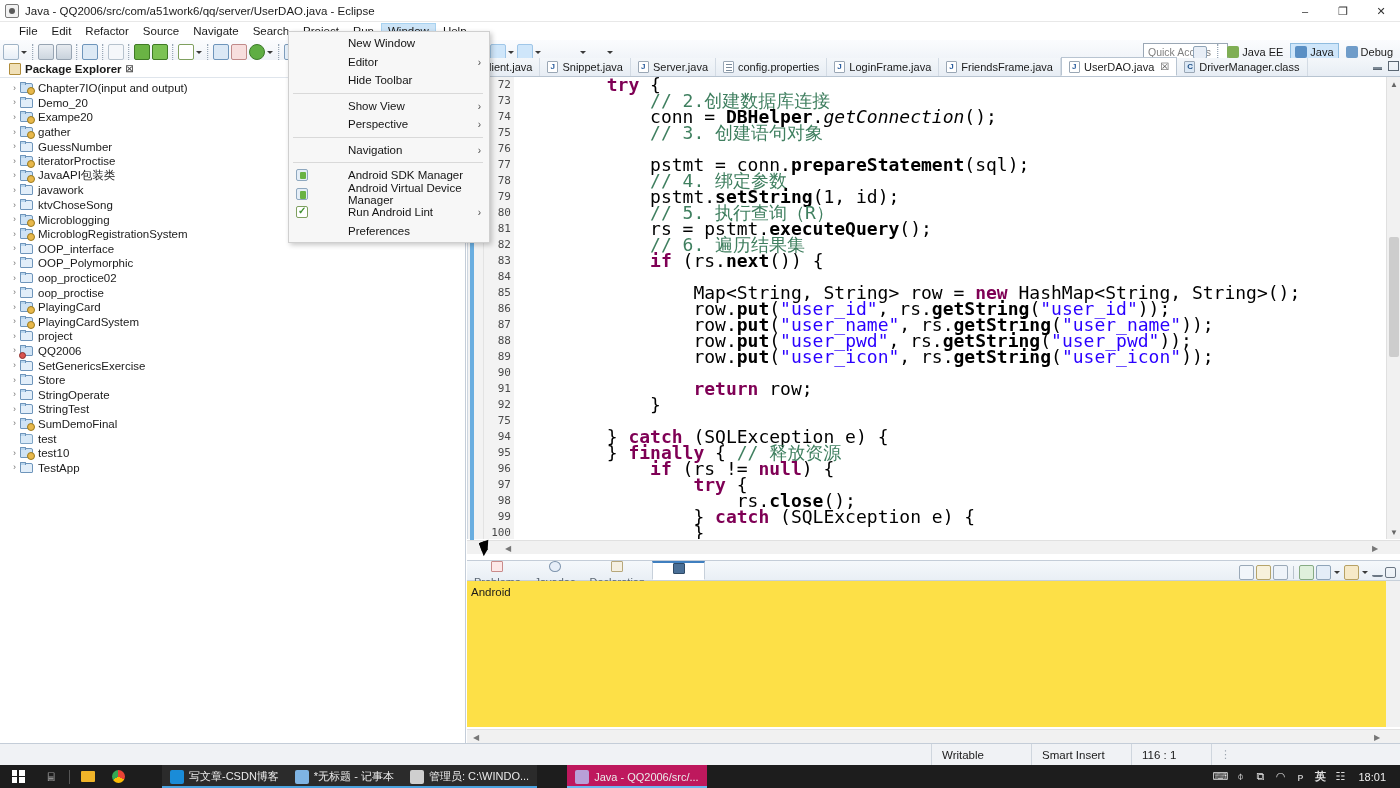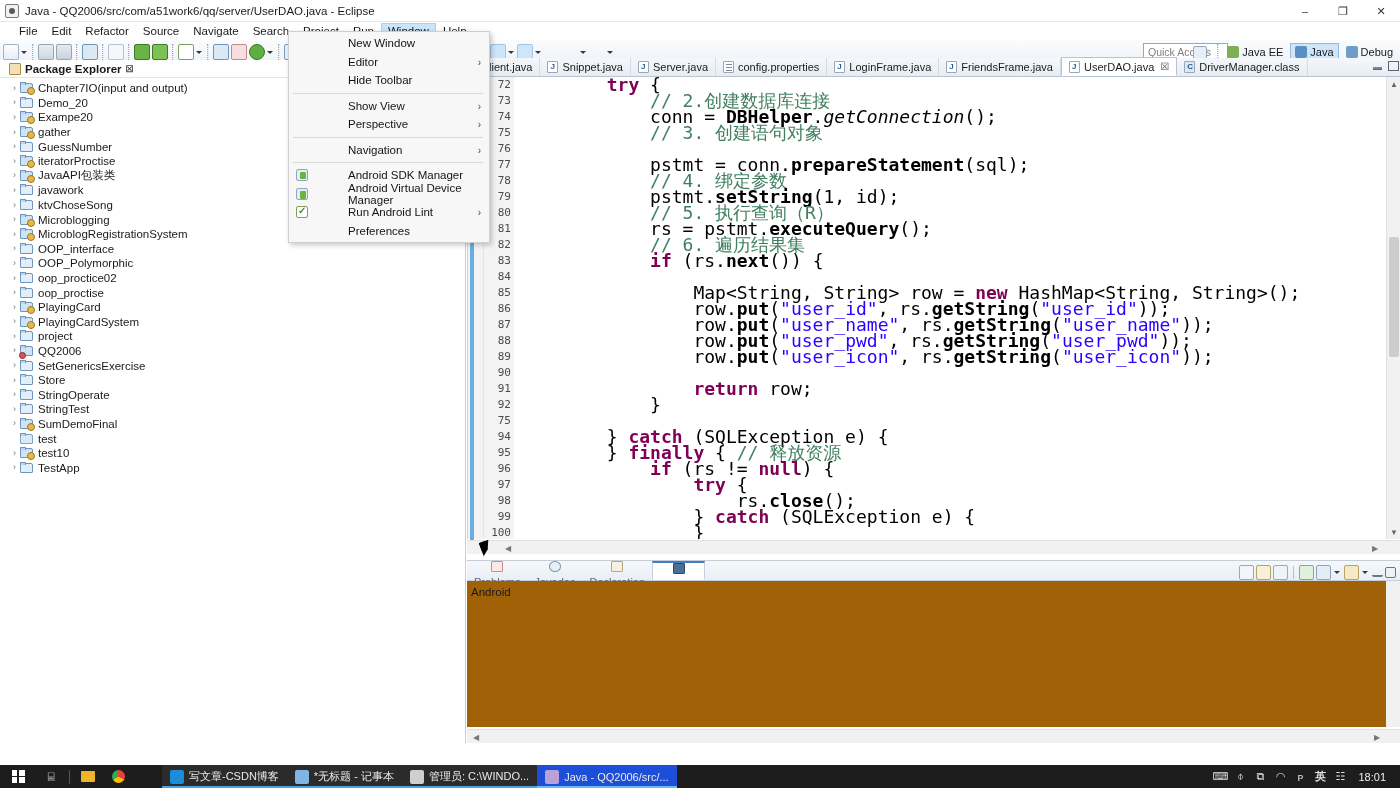--- a/index.html
+++ b/index.html
@@ -294,21 +294,21 @@
   .cons-ico.prob { background: #fde8e8; border-color: #c98b8b; }
   .cons-ico.jdoc { background: #e7eef8; border-radius: 50%; border-color: #7e94ad; }
   .cons-ico.decl { background: #f5f0e2; border-color: #b7a77a; }
   .cons-ico.conso { background: #4a6f96; border-color: #2f4a66; }
   .cons-toolbar {
     position: absolute; right: 4px; top: 3px; display: flex; align-items: center; gap: 2px;
   }
   .ct-ico { width: 15px; height: 15px; border-radius: 2px; position: relative; flex: none; }
   .ct-sep { width: 1px; height: 13px; background: #b9c3cd; margin: 0 3px; }
   .cons-body {
-    position: relative; height: 146px; background: #a16207;
+    position: relative; height: 146px; background: #fde047;
     font-size: 11.5px; color: #1a1a1a; padding: 4px 4px 0 4px;
   }
   .cons-body .cons-line { height: 14px; line-height: 14px; }
   .cons-vscroll {
     position: absolute; right: 0; top: 20px; width: 14px; height: 146px; background: #f1f1f1;
   }
   .cons-hscroll {
     position: absolute; left: 0; bottom: 0; width: 933px; height: 14px; background: #f1f1f1;
     border-top: 1px solid #e2e2e2;
   }
@@ -349,21 +349,21 @@
   .tb-app {
     display: flex; align-items: center; gap: 5px; height: 23px; padding: 0 8px;
     color: #eaeaea; font-size: 11px; white-space: nowrap; position: relative;
     max-width: 140px; overflow: hidden;
   }
   .tb-app.running { background: #2b2b2b; }
   .tb-app.running::after {
     content: ""; position: absolute; left: 0; bottom: 0; width: 100%; height: 2px;
     background: #4aa3e0;
   }
-  .tb-app.active { background: #1d4ed8; }
+  .tb-app.active { background: #be185d; margin-left: 30px; }
   .tb-app.active::after {
     content: ""; position: absolute; left: 0; bottom: 0; width: 100%; height: 2px;
     background: #6cb8f0;
   }
   .app-glyph { width: 14px; height: 14px; flex: none; border-radius: 2px; }
   .tray {
     position: absolute; right: 0; top: 0; height: 23px; display: flex; align-items: center;
     padding-right: 6px;
   }
   .tray-ico {
@@ -895,20 +895,28 @@
     <div class="cons-body" id="cons-body">
         <div class="cons-line">Android</div>
       </div>
     <div class="cons-vscroll"></div>
     <div class="cons-hscroll">
       <div class="hs-l" style="left:2px;">◀</div>
       <div class="hs-r" style="right:16px;">▶</div>
     </div>
   </div>
 
+  <div class="statusbar">
+    <div style="flex:1;"></div>
+    <div class="sb-cell" style="width:100px;">Writable</div>
+    <div class="sb-cell" style="width:100px;">Smart Insert</div>
+    <div class="sb-cell" style="width:80px;">116 : 1</div>
+    <div class="sb-dots">⋮</div>
+    <div style="width:160px;"></div>
+  </div>
 
   <div class="taskbar">
     <div class="tb-start">
       <div class="win-logo">
         <span></span>
           <span></span>
           <span></span>
           <span></span>
       </div>
     </div>

